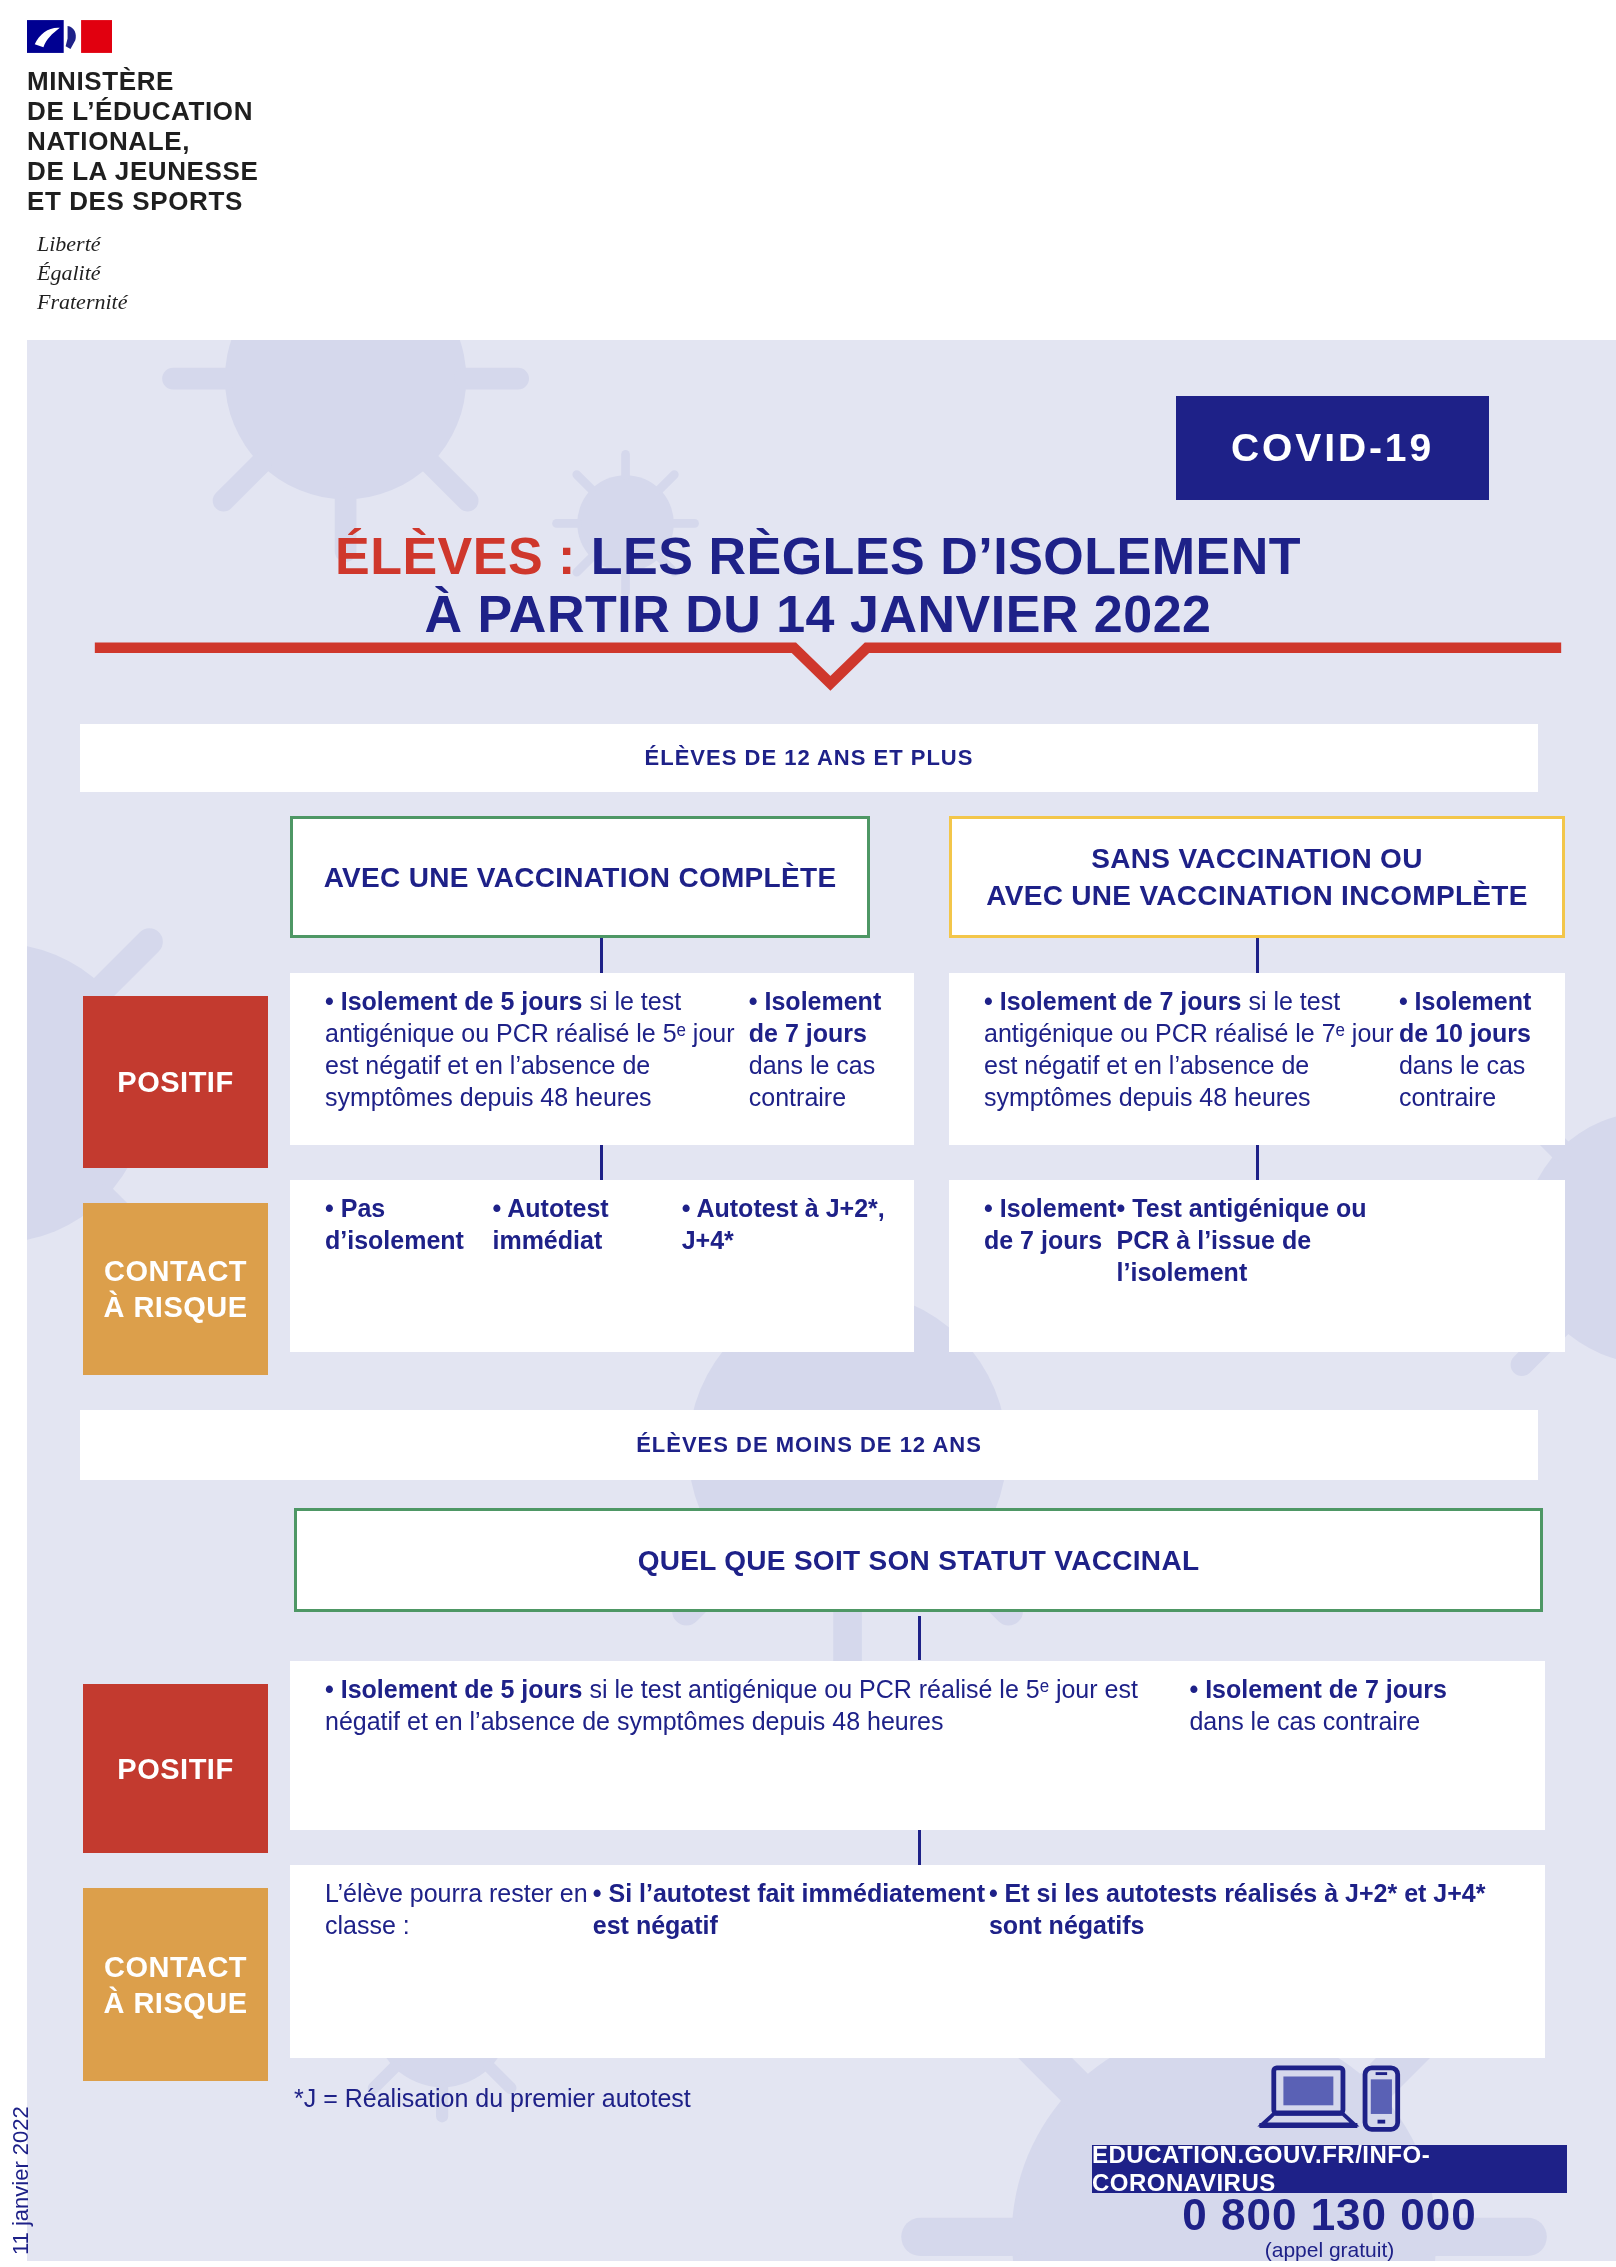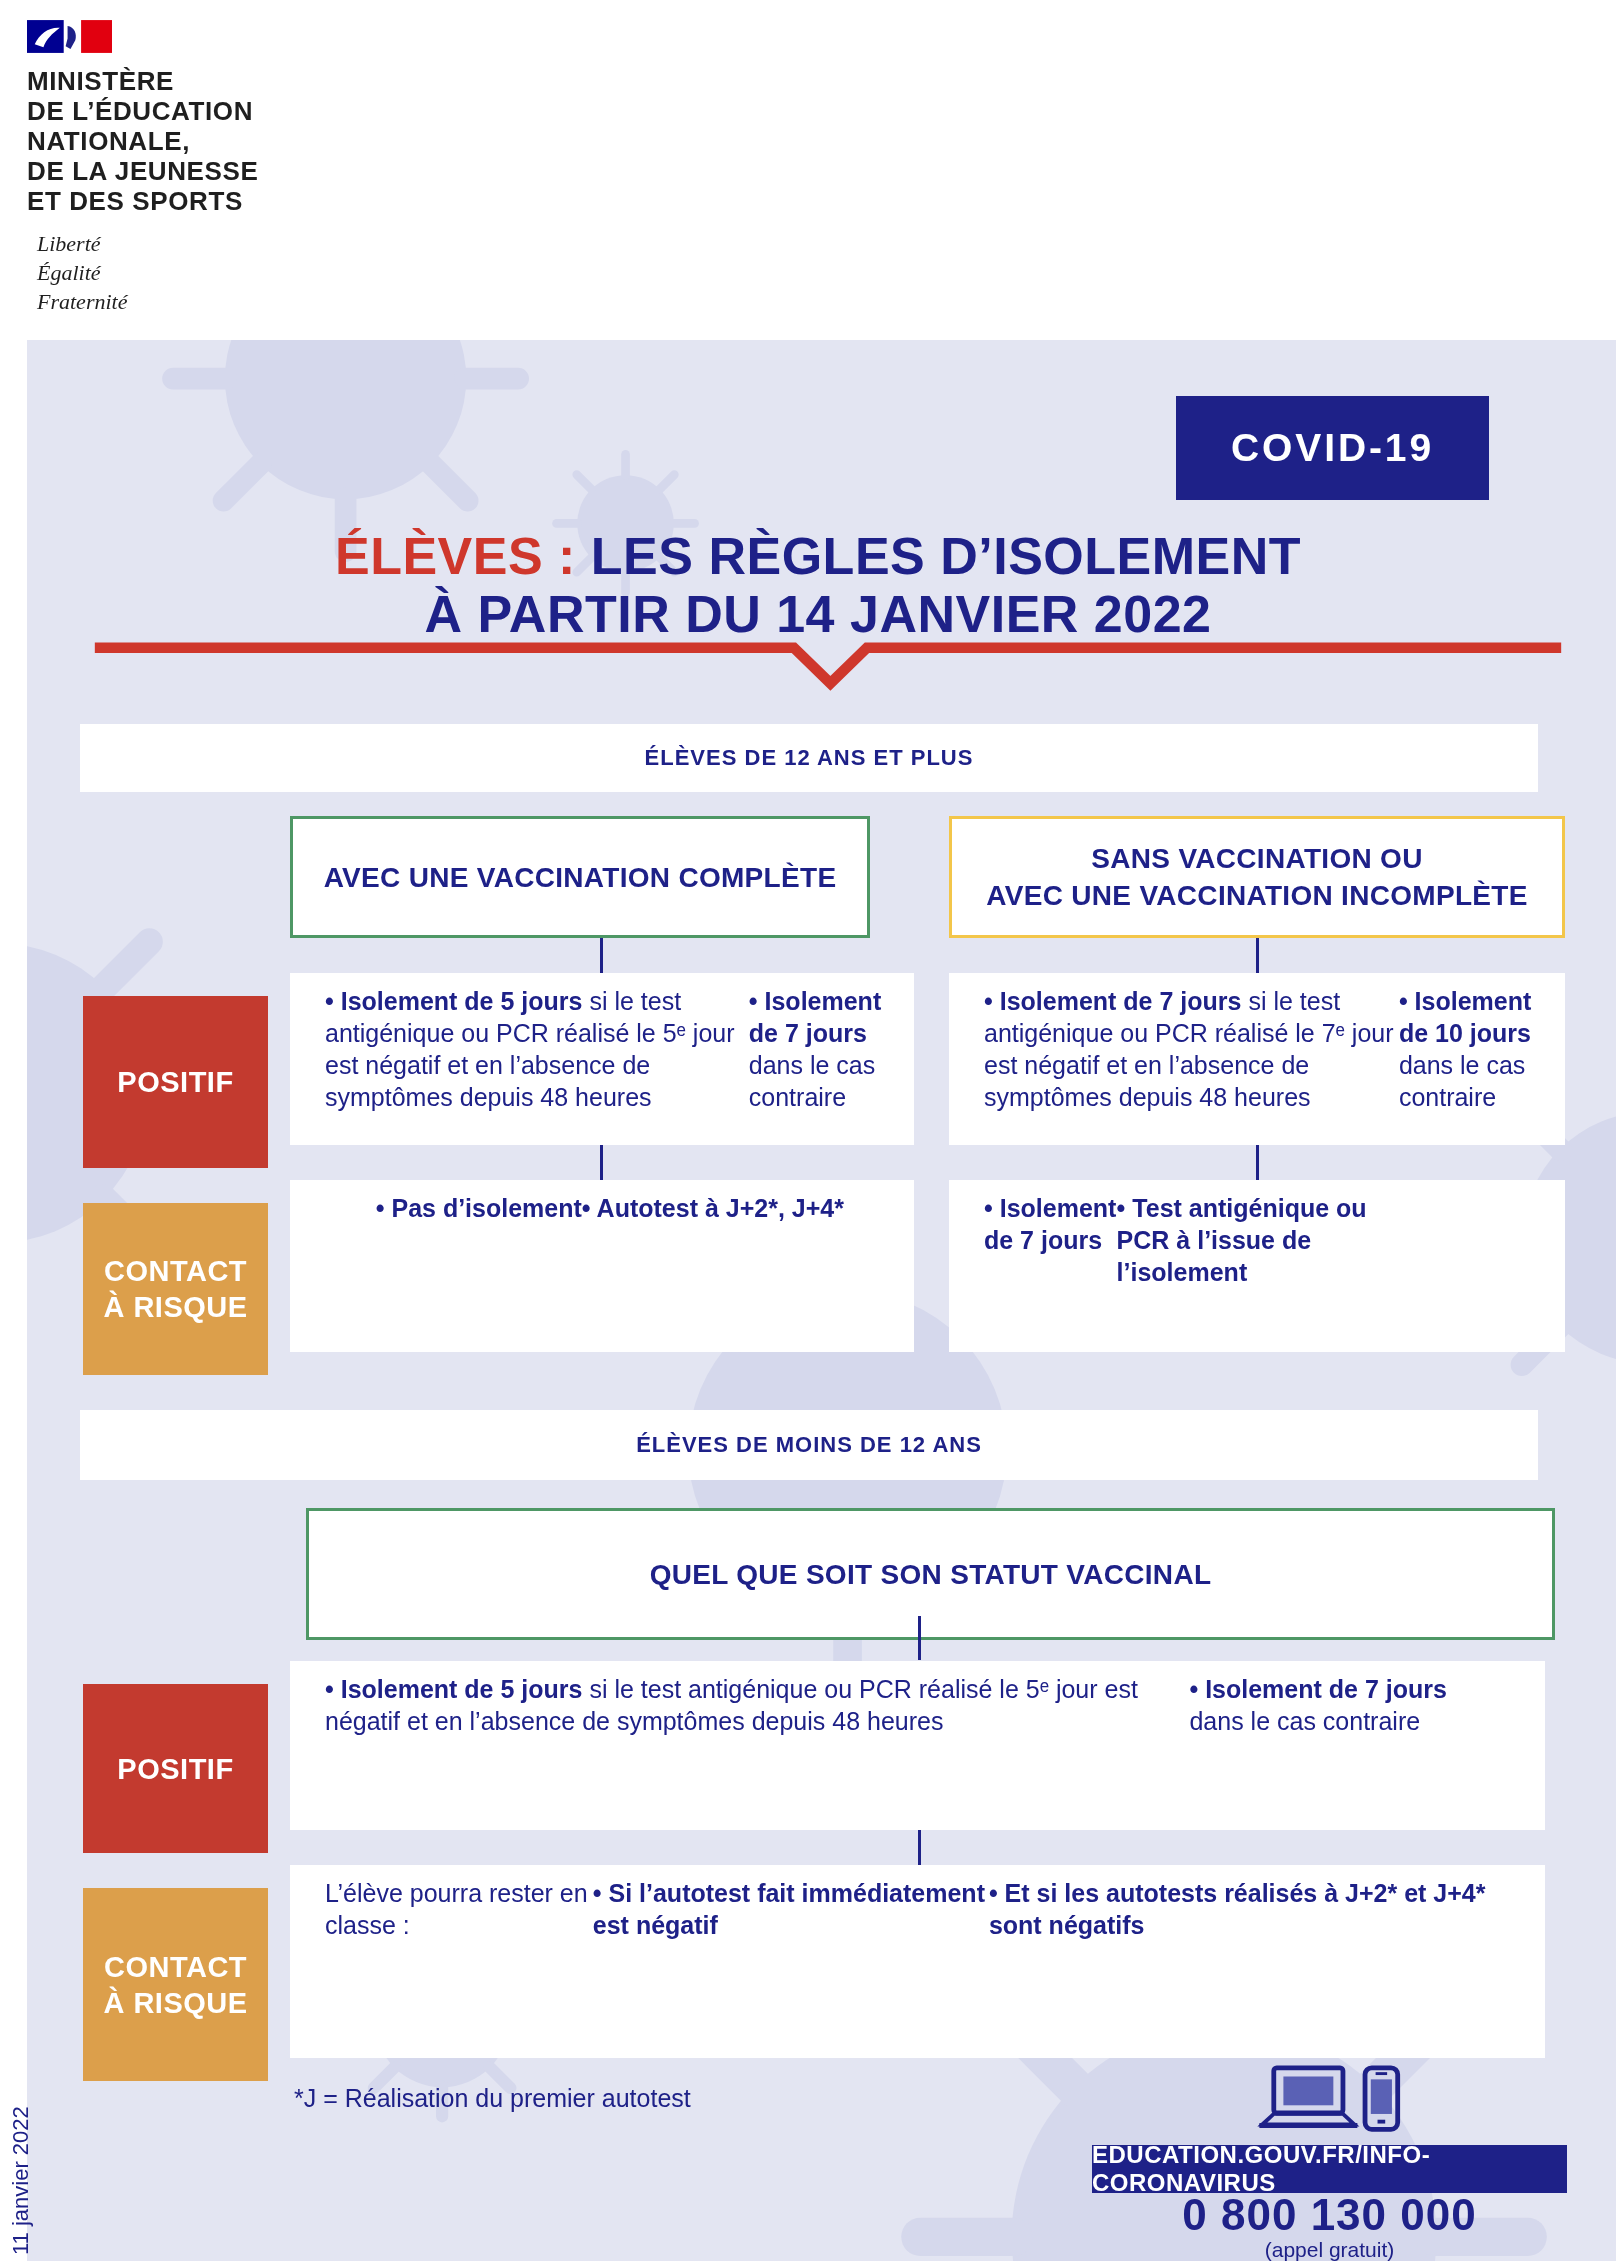--- a/index.html
+++ b/index.html
@@ -151,30 +151,31 @@
 
   <div class="abs z conn" style="left:600px;top:1145px;height:35px"></div>
   <div class="abs z conn" style="left:1256px;top:1145px;height:35px"></div>
 
   <div class="abs z badge" style="left:83px;top:1180px;width:185px;height:172px;background:var(--orange)">
     <div>CONTACT</div>
     <div>À RISQUE</div>
   </div>
   <div class="abs z card g18" style="left:290px;top:1180px;width:624px;height:172px">
     <div class="bullet"><span class="lead">Pas d’isolement</span><span></span></div>
+    <div class="bullet"><span class="lead">Autotest immédiat</span><span></span></div>
     <div class="bullet"><span class="lead">Autotest à J+2*, J+4*</span><span></span></div>
   </div>
   <div class="abs z card g14" style="left:949px;top:1180px;width:616px;height:172px;padding-right:145px">
     <div class="bullet"><span class="lead">Isolement de 7 jours</span><span></span></div>
     <div class="bullet"><span class="lead">Test antigénique ou PCR à l’issue de l’isolement</span><span></span></div>
   </div>
 
   <div class="abs z band" style="left:80px;top:1410px;width:1458px;height:70px">ÉLÈVES DE MOINS DE 12 ANS</div>
 
-  <div class="abs z hdrbox" style="left:306px;top:1508px;width:1249px;height:132px;border-color:var(--green)">
+  <div class="abs z hdrbox" style="left:294px;top:1508px;width:1249px;height:104px;border-color:var(--green)">
     <div>QUEL QUE SOIT SON STATUT VACCINAL</div>
   </div>
 
   <div class="abs z conn" style="left:918px;top:1616px;height:44px"></div>
 
   <div class="abs z badge" style="left:83px;top:1661px;width:185px;height:169px;background:var(--positif)">
     <div>POSITIF</div>
   </div>
   <div class="abs z card g16" style="left:290px;top:1661px;width:1255px;height:169px;padding-right:58px">
     <div class="bullet"><span class="lead">Isolement de 5 jours</span><span> si le test antigénique ou PCR réalisé le 5ᵉ jour est négatif et en l’absence de symptômes depuis 48 heures</span></div>

